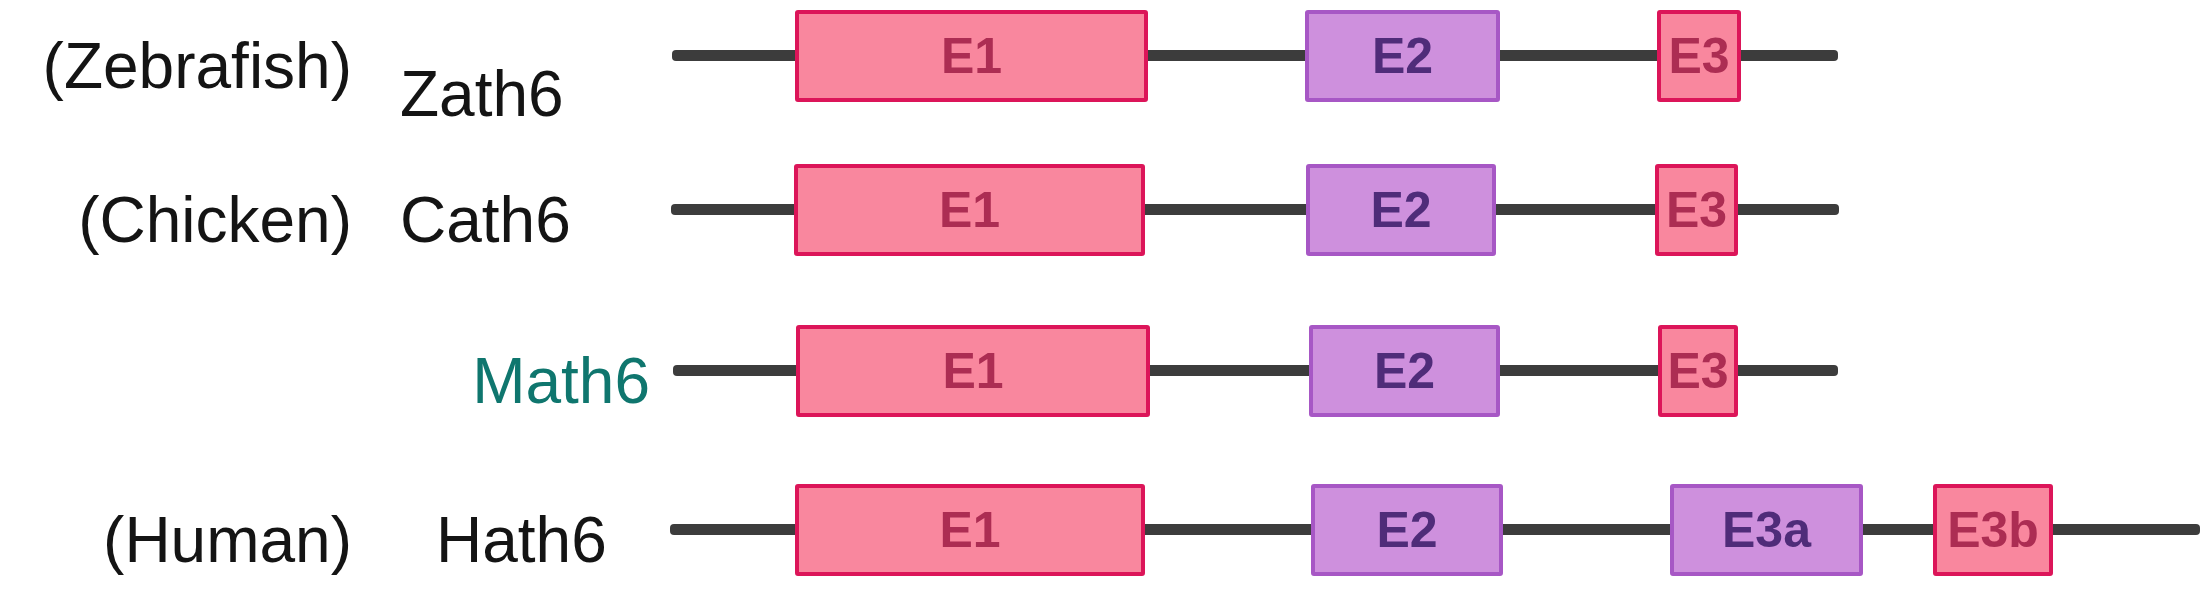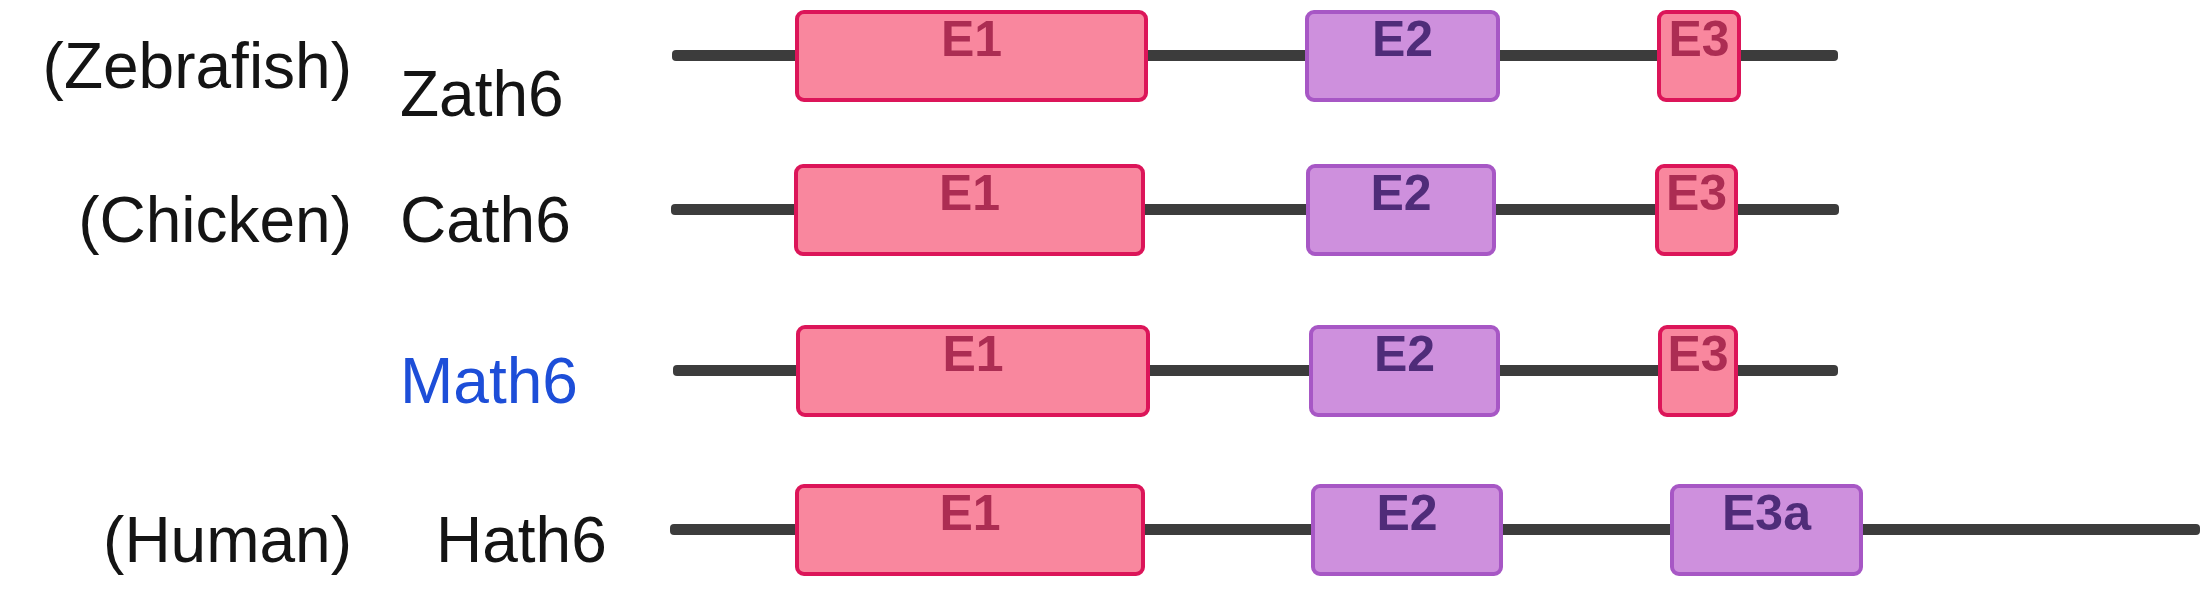--- a/index.html
+++ b/index.html
@@ -35,22 +35,23 @@
   }
   .intron-line {
     position: absolute;
     border-radius: 4px;
   }
   .exon-box {
     position: absolute;
     height: 92px;
     box-sizing: border-box;
     border: 4px solid;
-    border-radius: 9px;
+    border-radius: 3px;
     display: flex;
+    align-items: center;
     justify-content: center;
   }
   .exon-box span {
     font-size: 50px;
     font-weight: 700;
     line-height: 1;
   }
 </style>
 </head>
 <body>
@@ -73,21 +74,21 @@
     <div class="intron-line" style="left: 671px; width: 1168px; top: 204px; height: 11px; background: rgb(60, 60, 60);"></div>
     <div class="exon-box" style="left: 794px; width: 351px; top: 164px; background: rgb(249, 135, 158); border-color: rgb(220, 21, 89);">
       <span style="color: rgb(172, 45, 83);">E1</span>
     </div>
     <div class="exon-box" style="left: 1306px; width: 190px; top: 164px; background: rgb(206, 144, 221); border-color: rgb(167, 87, 197);">
       <span style="color: rgb(79, 44, 121);">E2</span>
     </div>
     <div class="exon-box" style="left: 1655px; width: 83px; top: 164px; background: rgb(249, 135, 158); border-color: rgb(220, 21, 89);">
       <span style="color: rgb(172, 45, 83);">E3</span>
     </div>
-    <div class="gene-label" style="top: 349px; color: #1d4ed8;">Math6</div>
+    <div class="gene-label" style="top: 349px; color: #0f766e; text-align: right;">Math6</div>
     <div class="intron-line" style="left: 673px; width: 1165px; top: 365px; height: 11px; background: rgb(60, 60, 60);"></div>
     <div class="exon-box" style="left: 796px; width: 354px; top: 325px; background: rgb(249, 135, 158); border-color: rgb(220, 21, 89);">
       <span style="color: rgb(172, 45, 83);">E1</span>
     </div>
     <div class="exon-box" style="left: 1309px; width: 191px; top: 325px; background: rgb(206, 144, 221); border-color: rgb(167, 87, 197);">
       <span style="color: rgb(79, 44, 121);">E2</span>
     </div>
     <div class="exon-box" style="left: 1658px; width: 80px; top: 325px; background: rgb(249, 135, 158); border-color: rgb(220, 21, 89);">
       <span style="color: rgb(172, 45, 83);">E3</span>
     </div>
@@ -96,13 +97,16 @@
     <div class="intron-line" style="left: 670px; width: 1530px; top: 524px; height: 11px; background: rgb(60, 60, 60);"></div>
     <div class="exon-box" style="left: 795px; width: 350px; top: 484px; background: rgb(249, 135, 158); border-color: rgb(220, 21, 89);">
       <span style="color: rgb(172, 45, 83);">E1</span>
     </div>
     <div class="exon-box" style="left: 1311px; width: 192px; top: 484px; background: rgb(206, 144, 221); border-color: rgb(167, 87, 197);">
       <span style="color: rgb(79, 44, 121);">E2</span>
     </div>
     <div class="exon-box" style="left: 1622px; width: 193px; top: 484px; background: rgb(206, 144, 221); border-color: rgb(167, 87, 197); margin-left: 48px;">
       <span style="color: rgb(79, 44, 121);">E3a</span>
     </div>
+    <div class="exon-box" style="left: 1933px; width: 120px; top: 484px; background: rgb(249, 135, 158); border-color: rgb(220, 21, 89);">
+      <span style="color: rgb(172, 45, 83);">E3b</span>
+    </div>
   </div>
 
 </body></html>

